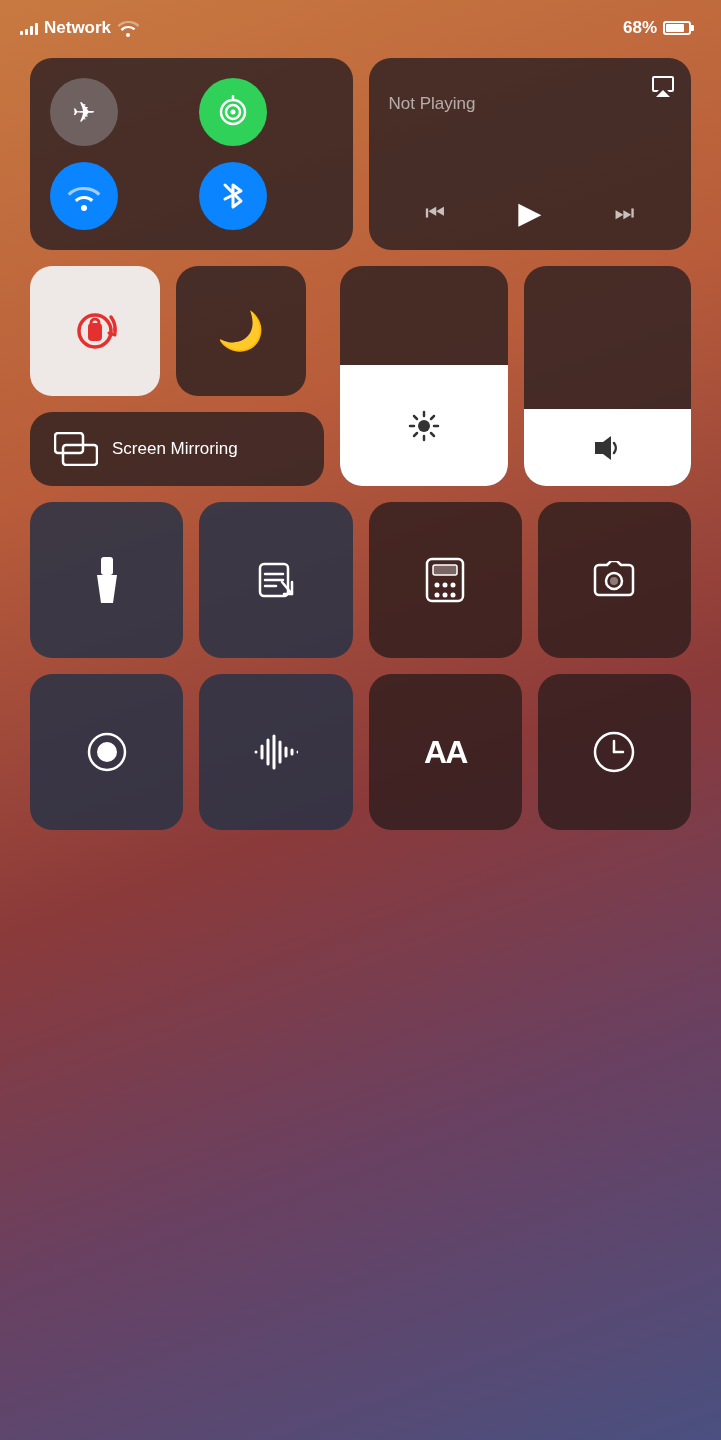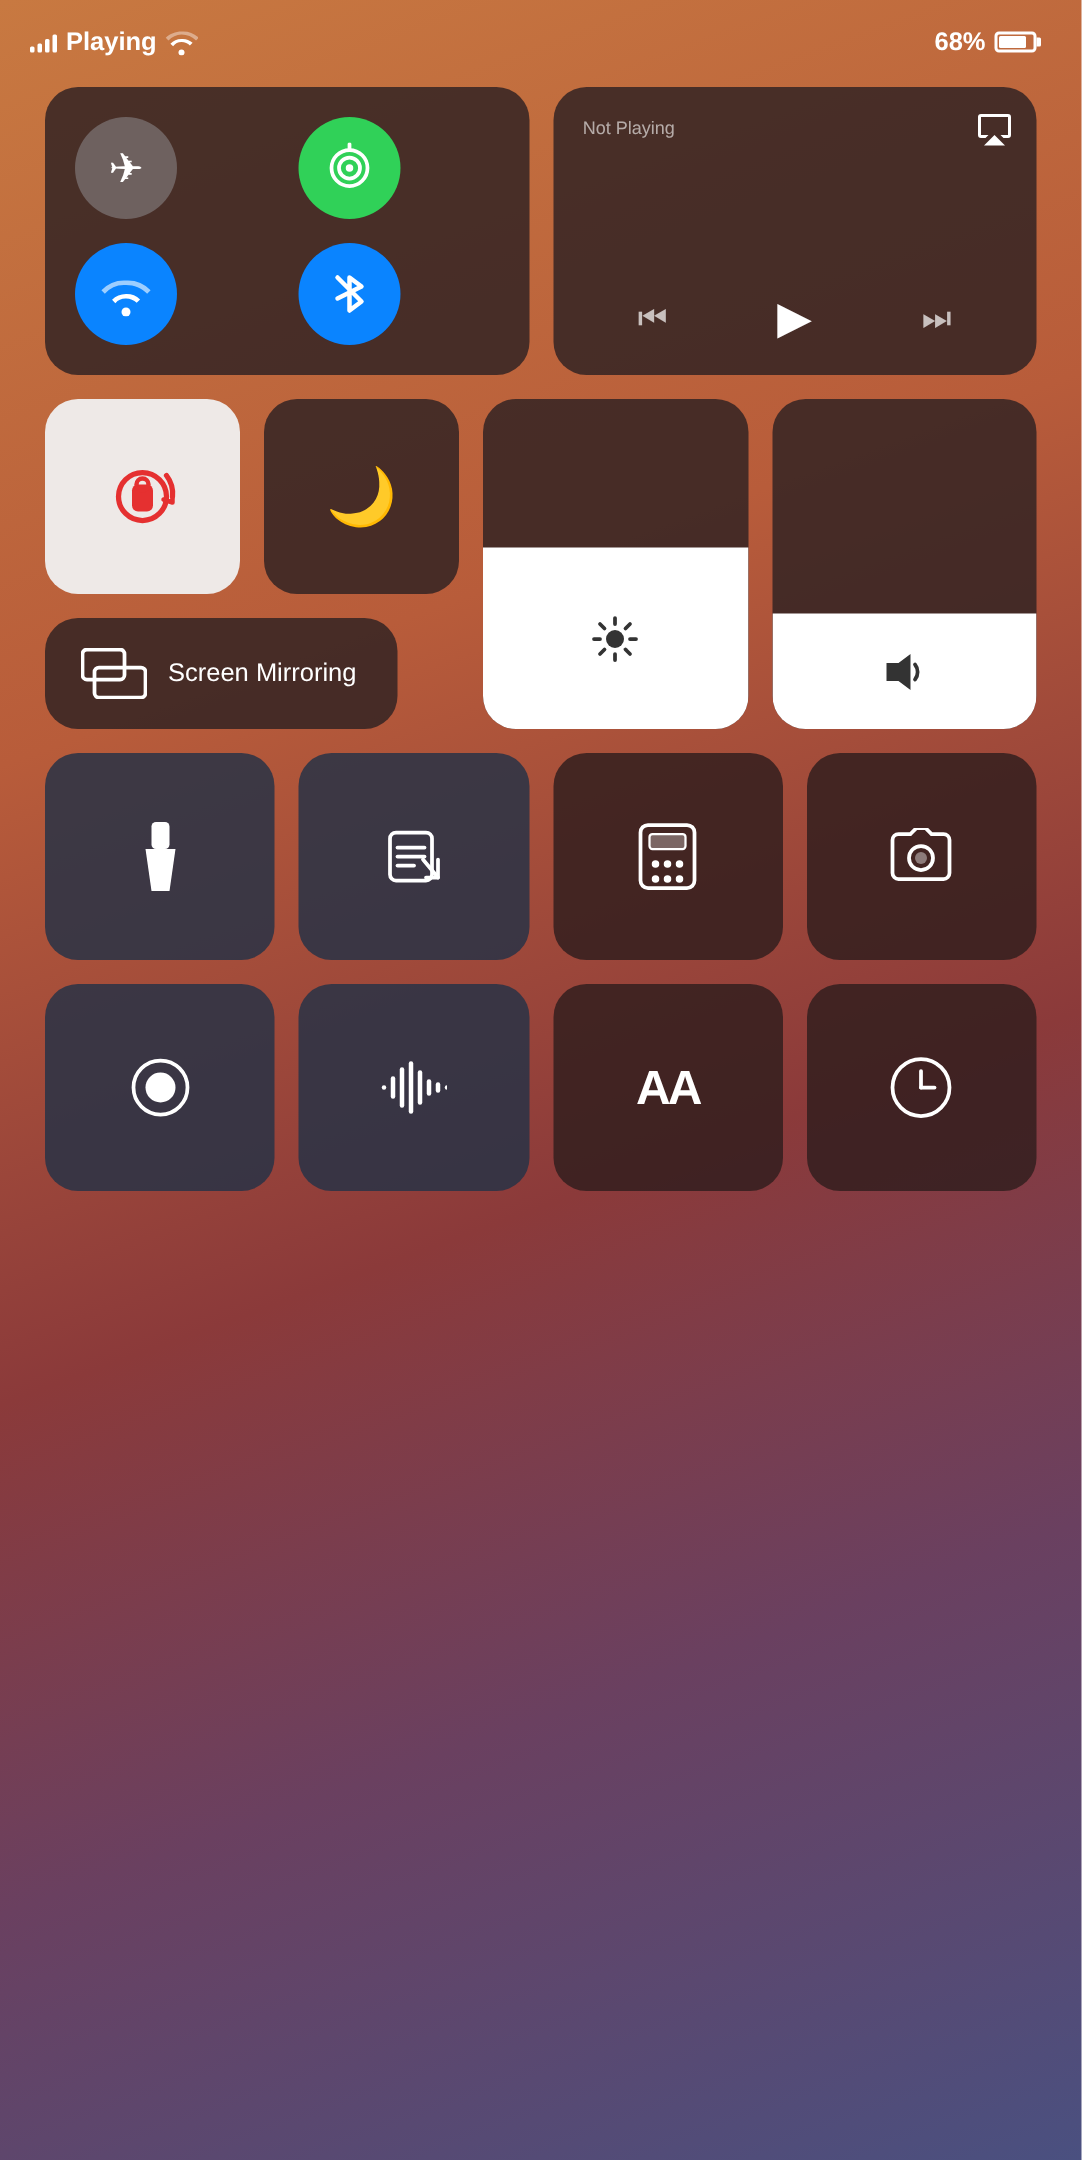--- a/index.html
+++ b/index.html
@@ -144,22 +144,22 @@
     .airplay-icon {
       position: absolute;
       top: 15px;
       right: 15px;
       color: white;
       font-size: 22px;
     }
 
     .now-playing-label {
       color: rgba(255,255,255,0.6);
-      font-size: 12px;
-      margin-top: 0;
+      font-size: 17px;
+      margin-top: 16px;
     }
 
     .playback-controls {
       display: flex;
       justify-content: space-around;
       align-items: center;
       margin-top: 20px;
     }
 
     .play-btn {
@@ -225,21 +225,21 @@
 
     .screen-mirroring-btn {
       background: rgba(50, 35, 35, 0.85);
       border-radius: 22px;
       display: flex;
       align-items: center;
       gap: 14px;
       padding: 20px 24px;
       color: white;
       cursor: pointer;
-      width: 235px;
+      width: 294px;
     }
 
     .screen-mirroring-text {
       font-size: 17px;
       font-weight: 500;
       line-height: 1.3;
     }
 
     
     .middle-section {
@@ -267,21 +267,21 @@
 
     
     .row3 {
       display: flex;
       gap: 16px;
       margin-bottom: 16px;
     }
 
     .icon-btn {
       flex: 1;
-      height: 138px;
+      height: 156px;
       background: rgba(40, 50, 70, 0.85);
       border-radius: 22px;
       display: flex;
       align-items: center;
       justify-content: center;
       font-size: 36px;
       color: white;
       cursor: pointer;
     }
 
@@ -299,21 +299,21 @@
 <body>
 
 <div class="status-bar">
   <div class="status-left">
     <div class="signal-bars">
       <div class="signal-bar" style="height:4px;"></div>
       <div class="signal-bar" style="height:6px;"></div>
       <div class="signal-bar" style="height:9px;"></div>
       <div class="signal-bar" style="height:12px;"></div>
     </div>
-    <span>Playing</span>
+    <span>Network</span>
 
     <svg width="22" height="18" viewBox="0 0 22 18" fill="white">
       <path d="M11 14a2 2 0 1 1 0 4 2 2 0 0 1 0-4z"></path>
       <path d="M11 9c2.2 0 4.2.9 5.6 2.3l1.8-1.8A10 10 0 0 0 11 7a10 10 0 0 0-7.4 3.2l1.8 1.7A7 7 0 0 1 11 9z"></path>
       <path d="M11 4c3.8 0 7.2 1.5 9.7 4l1.8-1.8A14.9 14.9 0 0 0 11 2C7 2 3.3 3.5.5 6.2l1.8 1.8A12.9 12.9 0 0 1 11 4z" opacity="0.4"></path>
     </svg>
   </div>
   <div class="status-right">
     <span>68%</span>
     <div class="battery-icon">

